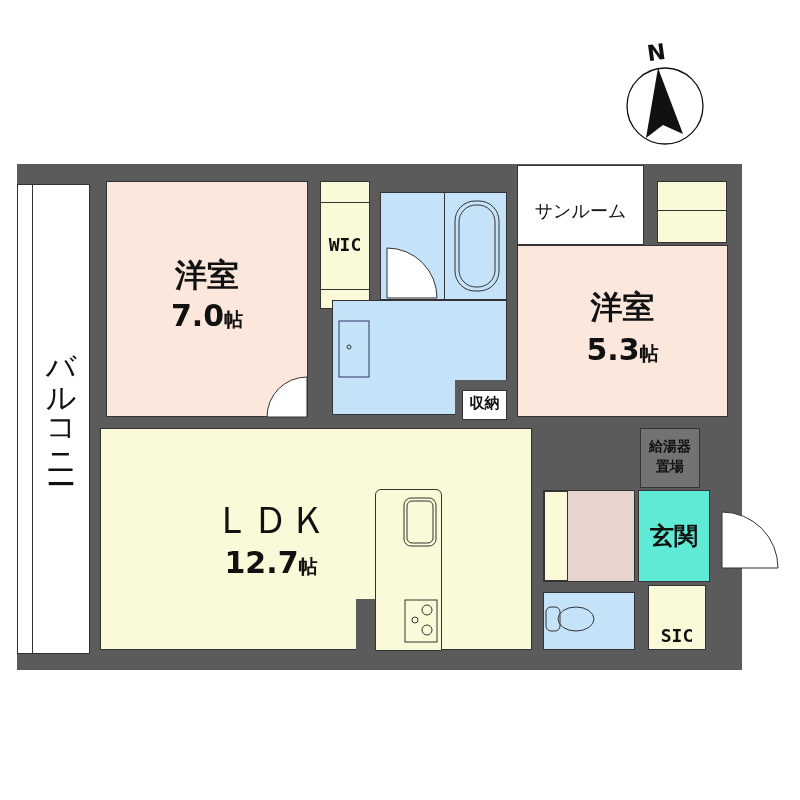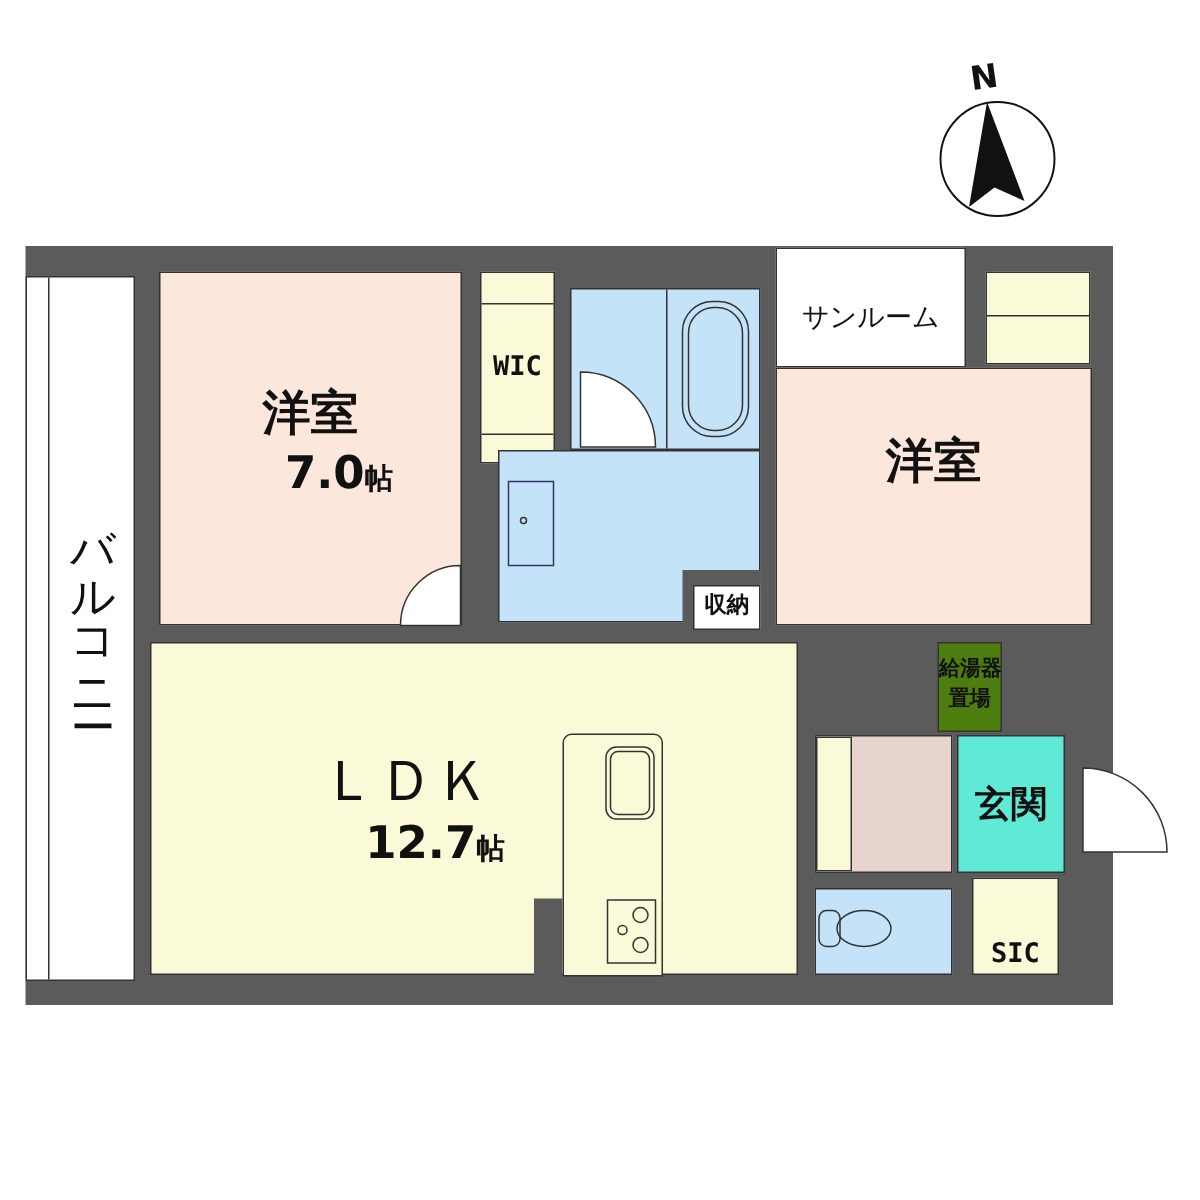--- a/index.html
+++ b/index.html
@@ -4,21 +4,21 @@
 <style>
   html,body{margin:0;padding:0;background:#fff;}
   body{width:800px;height:800px;position:relative;overflow:hidden;font-family:"DejaVu Sans","Liberation Sans",sans-serif;}
   .abs{position:absolute;box-sizing:border-box;}
   .wall{background:#5b5b5b;}
   .room{border:1px solid #333;}
   .label{position:absolute;color:#111;text-align:center;white-space:nowrap;}
   .big{font-size:32px;font-weight:bold;line-height:38px;}
   .med{font-size:18px;font-weight:bold;}
   .small{font-size:14px;font-weight:bold;line-height:19px;}
-  .num{font-size:30px;font-weight:bold;padding-left:19px;}
+  .num{font-size:30px;font-weight:bold;}
   .num small{font-size:19px;}
   svg{position:absolute;overflow:visible;}
 </style>
 </head>
 <body>
 
 <div class="abs" style="left:625px;left:625px;top:40px;width:90px;height:110px;">
   <div class="label" style="left:22px;top:0;font-size:22px;font-weight:900;transform:rotate(-8deg);">N</div>
   <svg width="90" height="90" style="left:0;top:28px;">
     <circle cx="40" cy="38" r="38" fill="none" stroke="#111" stroke-width="1.3"></circle>
@@ -72,41 +72,42 @@
 <div class="abs room" style="left:517px;top:165px;width:127px;height:80px;background:#fff;text-decoration:underline;">
   <div class="label med" style="left:0;width:100%;top:33px;font-weight:normal;font-size:18px;">サンルーム</div>
 </div>
 
 <div class="abs room" style="left:657px;top:181px;width:70px;height:62px;background:#fafad8;">
   <div class="abs" style="left:0;top:28px;width:100%;height:1px;background:#333;"></div>
 </div>
 
 <div class="abs room" style="left:517px;top:245px;width:211px;height:172px;background:#fbe7dc;">
   <div class="label big" style="left:0;width:100%;top:42px;">洋室</div>
+  <div class="label num" style="left:0;width:100%;top:86px;"><span>5.3</span><small>帖</small></div>
 </div>
 
 <div class="abs room" style="left:100px;top:428px;width:432px;height:222px;background:#fafad8;">
   <div class="label big" style="left:80px;width:180px;top:72px;font-weight:normal;font-size:38px;">ＬＤＫ</div>
   <div class="label num" style="left:80px;width:180px;top:116px;"><span>12.7</span><small>帖</small></div>
   <div class="abs room" style="left:274px;top:60px;width:67px;height:162px;border-radius:6px 6px 0 0;background:#fafad8;">
     <svg width="34" height="50" style="left:28px;top:8px;">
         <rect x="0" y="0" width="32" height="48" rx="7" fill="none" stroke="#333"></rect>
         <rect x="3" y="3" width="26" height="42" rx="5" fill="none" stroke="#333"></rect>
       </svg>
     <svg width="34" height="44" style="left:29px;top:110px;">
         <rect x="0" y="0" width="32" height="42" fill="none" stroke="#333"></rect>
         <circle cx="22" cy="10" r="5" fill="none" stroke="#333"></circle>
         <circle cx="10" cy="20" r="3" fill="none" stroke="#333"></circle>
         <circle cx="22" cy="30" r="5" fill="none" stroke="#333"></circle>
       </svg>
   </div>
   <div class="abs wall" style="left:255px;top:170px;width:19px;height:52px;"></div>
 </div>
 
-<div class="abs room" style="left:625px;top:428px;width:43px;height:60px;background:#4d7c0f;">
+<div class="abs room" style="left:640px;top:428px;width:60px;height:60px;background:#737373;">
   <div class="label small" style="left:0;width:100%;top:8px;">給湯器</div>
   <div class="label small" style="left:0;width:100%;top:28px;">置場</div>
 </div>
 
 <div class="abs room" style="left:543px;top:490px;width:92px;height:92px;background:#e8d4ce;">
   <div class="abs room" style="left:0;top:0;width:24px;height:90px;background:#fafad8;"></div>
 </div>
 
 <div class="abs room" style="left:638px;top:490px;width:72px;height:92px;background:#5eead4;">
   <div class="label big" style="left:0;width:100%;top:26px;font-size:24px;">玄関</div>

